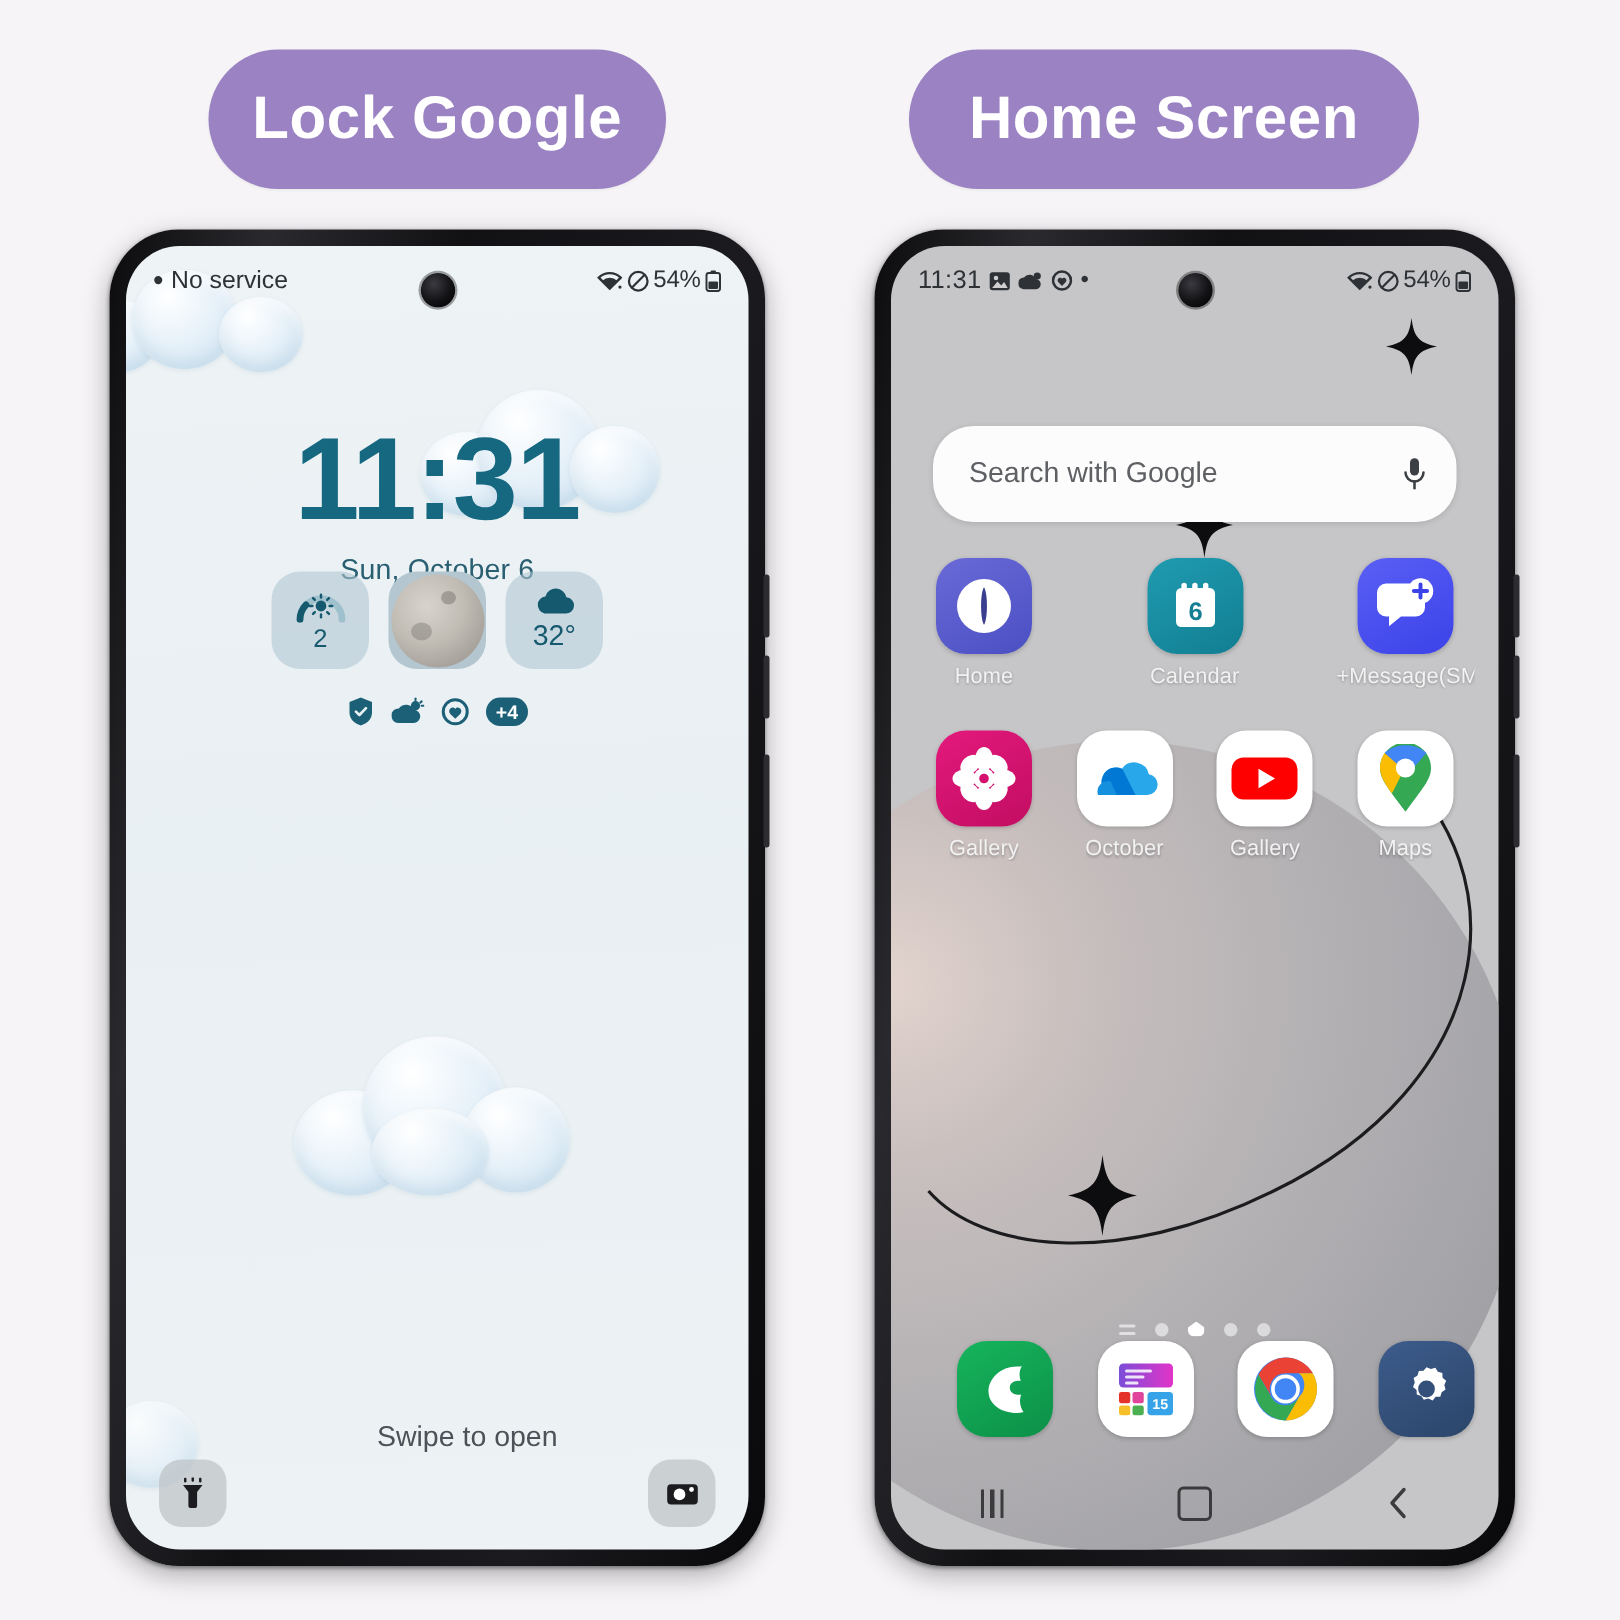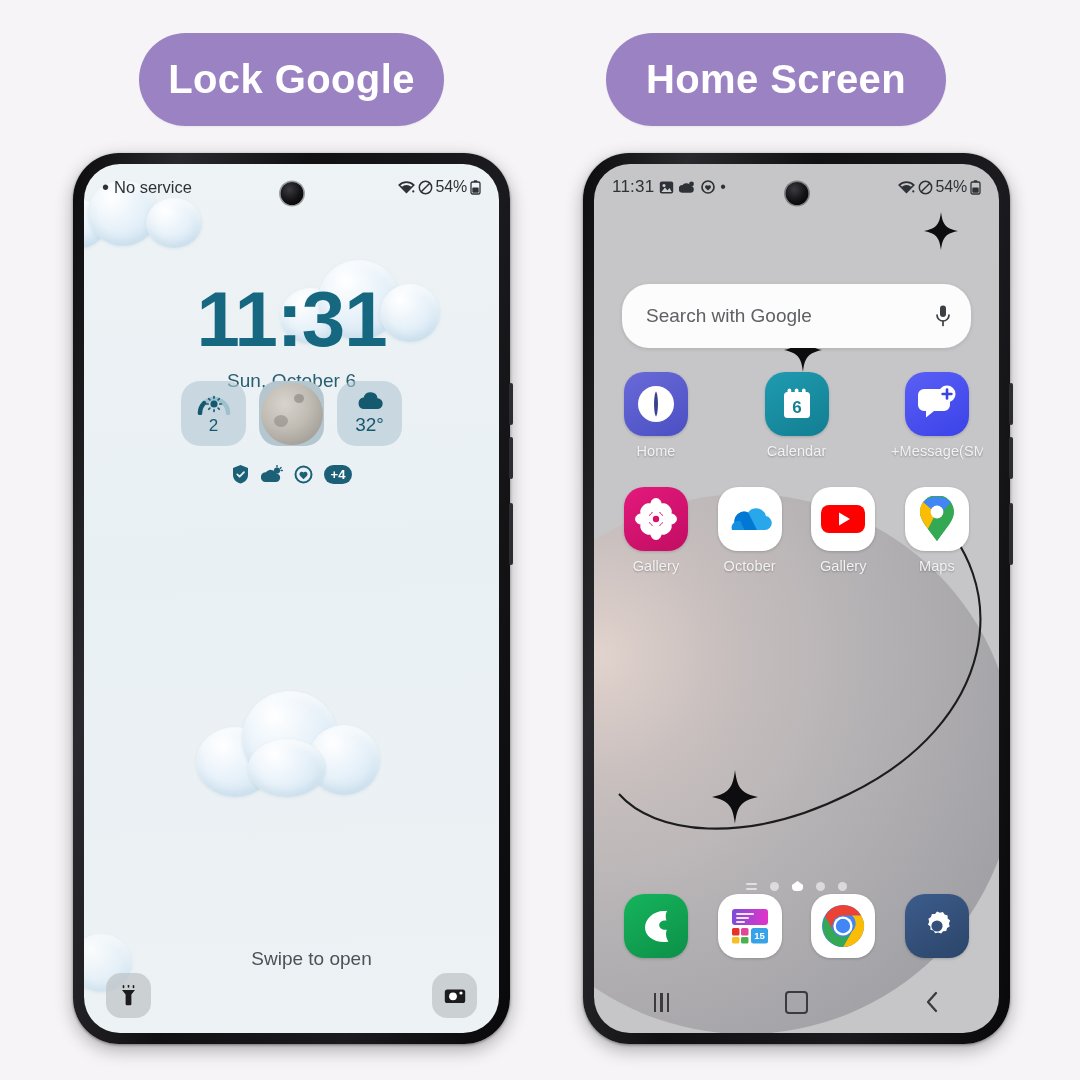--- a/index.html
+++ b/index.html
@@ -173,21 +173,21 @@
     background:#ffffff;border-radius:3px 3px 4px 4px;width:11px;height:10px;
     clip-path:polygon(50% 0,100% 40%,100% 100%,0 100%,0 40%);
   }
   .plines{display:flex;flex-direction:column;gap:3px;}
   .plines i{display:block;width:11px;height:2px;background:rgba(255,255,255,.6);border-radius:1px;}
 
   .dock{
     position:absolute;left:16px;right:16px;bottom:75px;z-index:20;
     display:flex;justify-content:space-between;
   }
-  .dock .app{width:92px;}
+  .dock .app{width:92px;align-items:flex-end;}
 
   .navbar{
     position:absolute;left:0;right:0;bottom:8px;height:46px;z-index:20;
     display:flex;align-items:center;justify-content:space-around;
     color:#3b3b3d;
   }
   .navbtn{display:flex;align-items:center;justify-content:center;width:70px;height:40px;}
   .nav-recent{display:flex;gap:4px;}
   .nav-recent i{display:block;width:2.5px;height:19px;background:#3b3b3d;}
   .nav-home{width:19px;height:19px;border:2.5px solid #3b3b3d;border-radius:4px;}

